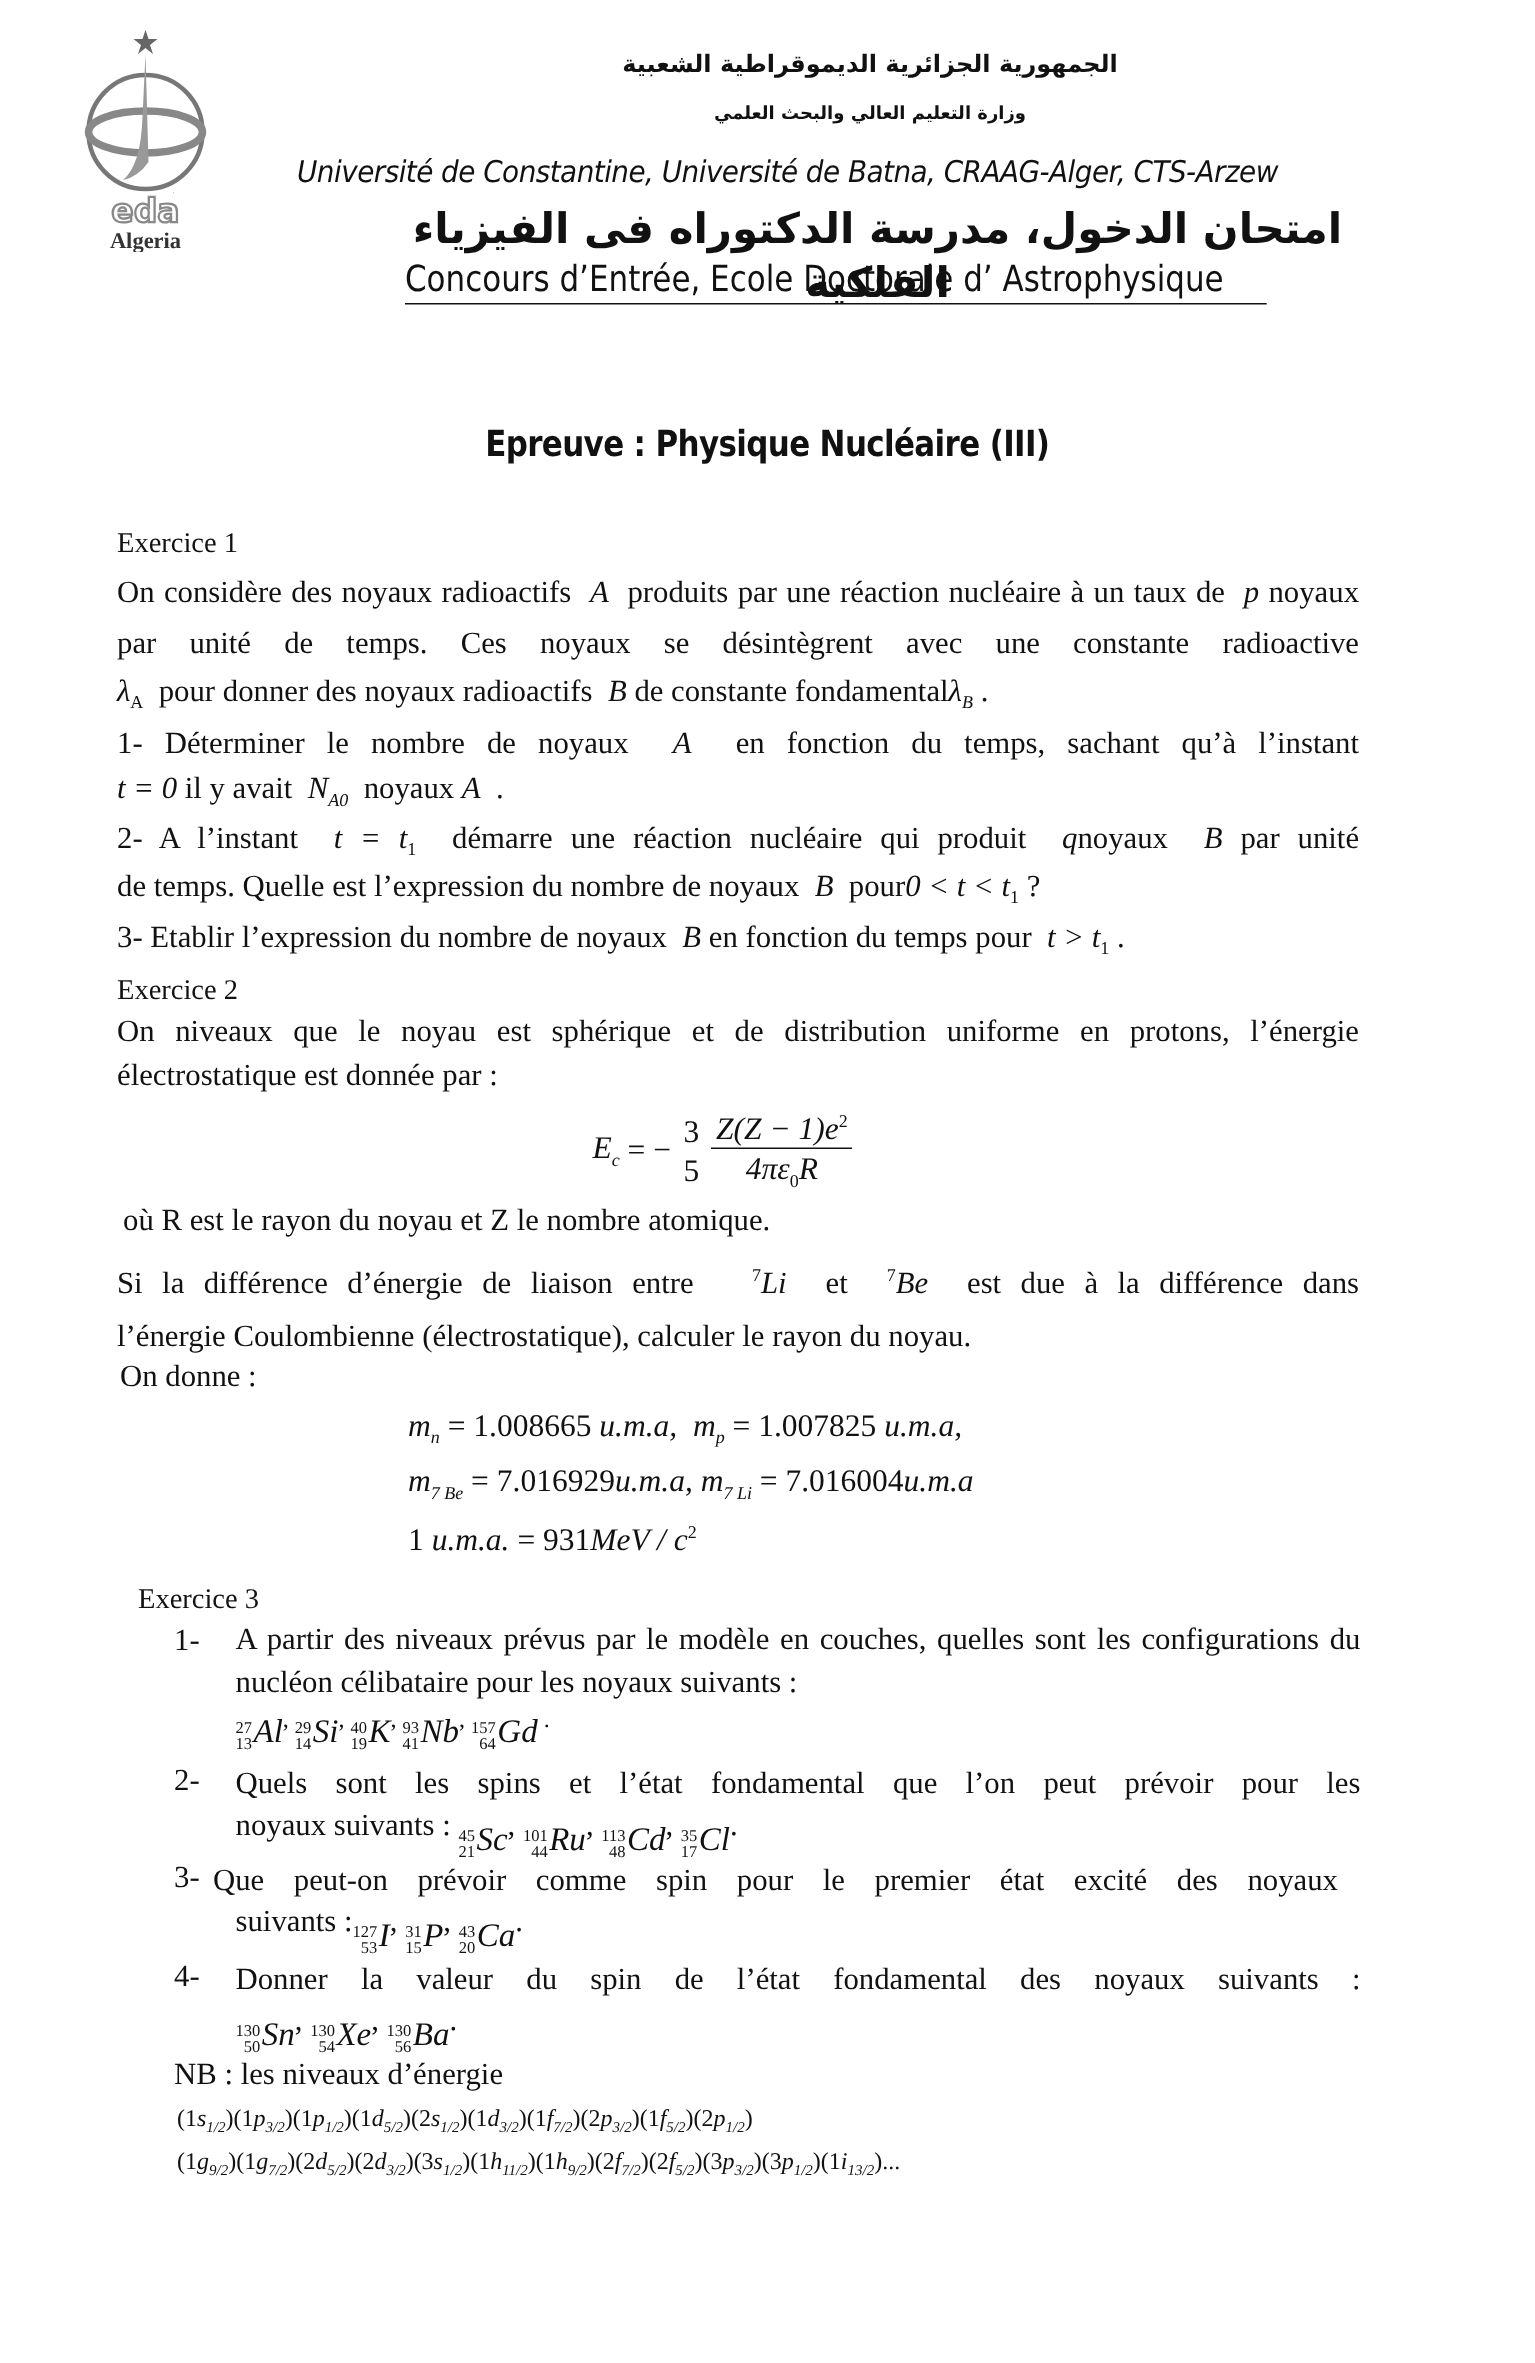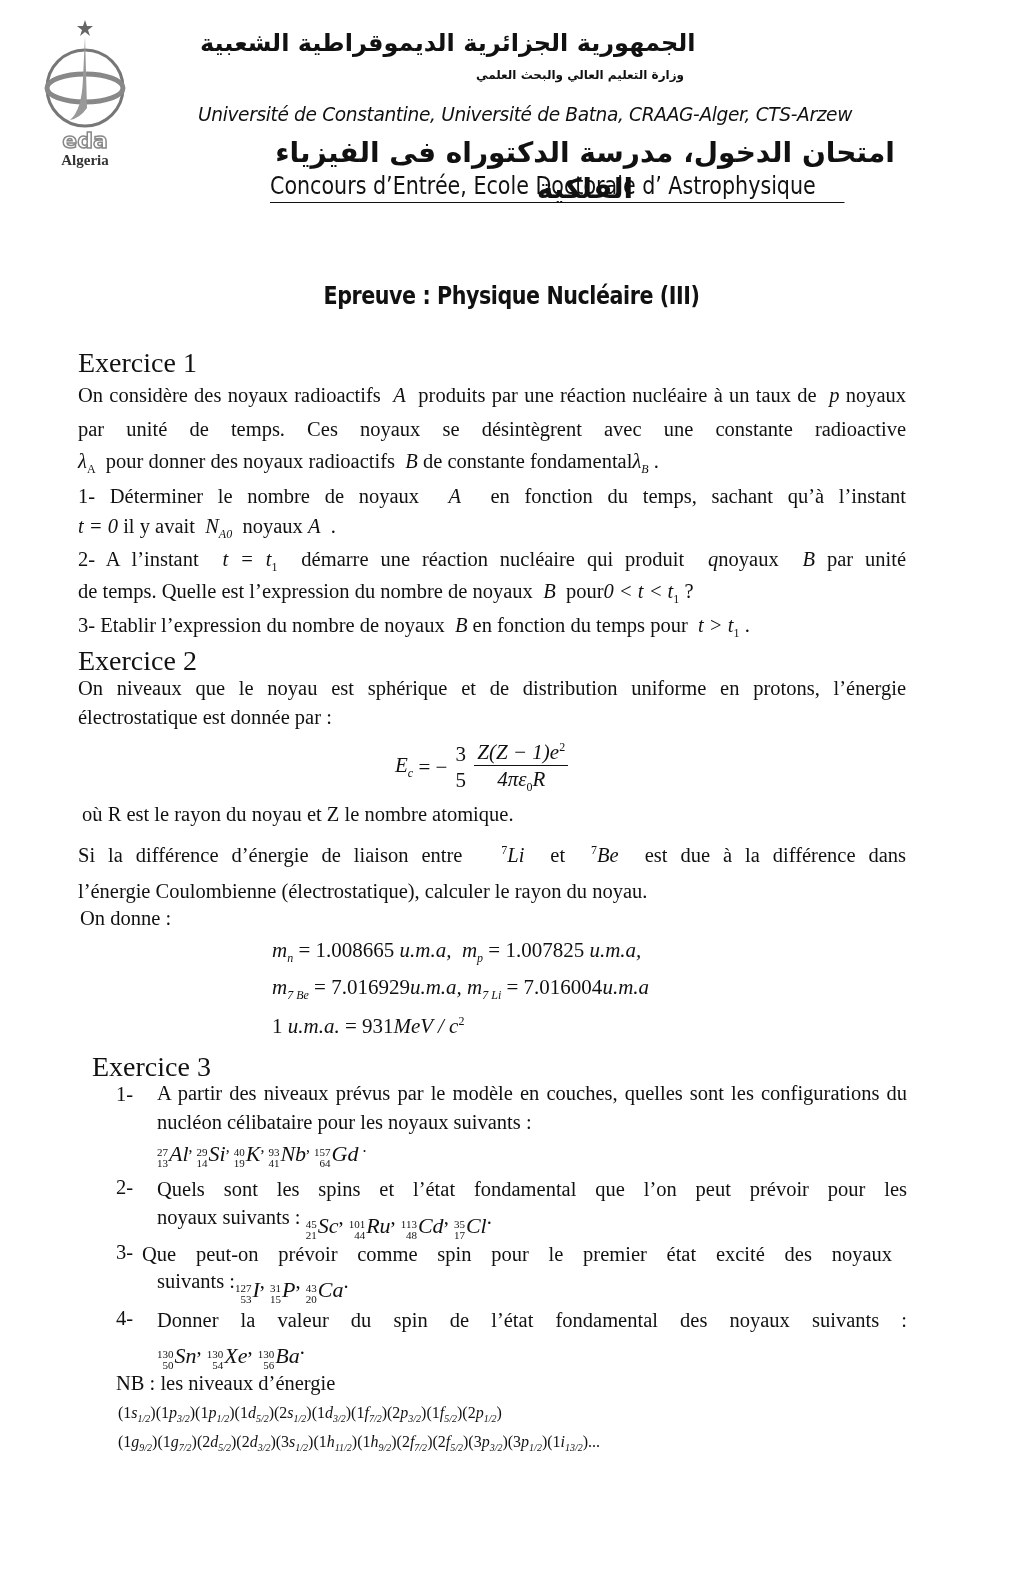--- a/index.html
+++ b/index.html
@@ -1,25 +1,25 @@
 <!DOCTYPE html>
 <html><head>
 <meta charset="utf-8">
 <style>
   html, body { margin:0; padding:0; background:#ffffff; }
   body { width:1023px; height:1575px; position:relative; overflow:hidden; color:#111; font-family:"Liberation Serif", serif; }
   .abs { position:absolute; }
-  .logo { left:40px; top:18px; width:100px; height:150px; }
-  .ar1 { left:200px; width:760px; top:28px; text-align:left; font-family:"DejaVu Sans", sans-serif; font-weight:bold; font-size:24px; line-height:30px; direction:rtl; }
+  .logo { left:52px; top:18px; width:100px; height:150px; }
+  .ar1 { left:200px; width:760px; top:28px; text-align:center; font-family:"DejaVu Sans", sans-serif; font-weight:bold; font-size:16px; line-height:30px; direction:rtl; }
   .ar2 { left:200px; width:760px; top:60px; text-align:center; font-family:"DejaVu Sans", sans-serif; font-weight:bold; font-size:12px; line-height:30px; direction:rtl; }
   .univ { left:198px; top:102px; width:790px; font-family:"DejaVu Sans", sans-serif; font-style:italic; font-size:20px; letter-spacing:-0.4px; white-space:nowrap; transform:scaleX(0.93); transform-origin:left; }
   .ar3 { left:225px; width:720px; top:135px; text-align:center; font-family:"DejaVu Sans", sans-serif; font-weight:bold; font-size:28px; line-height:36px; direction:rtl; }
   .concours { left:270px; top:172px; width:668px; font-family:"DejaVu Sans", sans-serif; font-size:24px; white-space:nowrap; border-bottom:1.5px solid #111; padding-bottom:2px; transform:scaleX(0.86); transform-origin:left; }
   .epreuve { left:0; width:1023px; top:282px; text-align:center; font-family:"DejaVu Sans", sans-serif; font-size:24px; font-weight:bold; letter-spacing:-0.5px; transform:scaleX(0.86); }
-  .exh { font-size:28px; line-height:30px; }
+  .exh { font-size:19px; line-height:30px; }
   .p { font-size:20.5px; line-height:34px; text-align:justify; text-align-last:justify; }
   .p.last { text-align-last:left; }
   .line { white-space:nowrap; font-size:20.5px; }
   i.m { font-style:italic; }
   sub, sup { font-size:12px; }
   .frac { display:inline-block; vertical-align:middle; text-align:center; }
   .frac span { display:block; line-height:26px; }
   .frac .num { border-bottom:1.3px solid #111; padding:0 3px; }
   .iso { display:inline-flex; align-items:center; }
   .iso .ss { display:inline-flex; flex-direction:column; font-size:11px; line-height:11px; text-align:right; margin-right:1px; position:relative; top:4px; }

